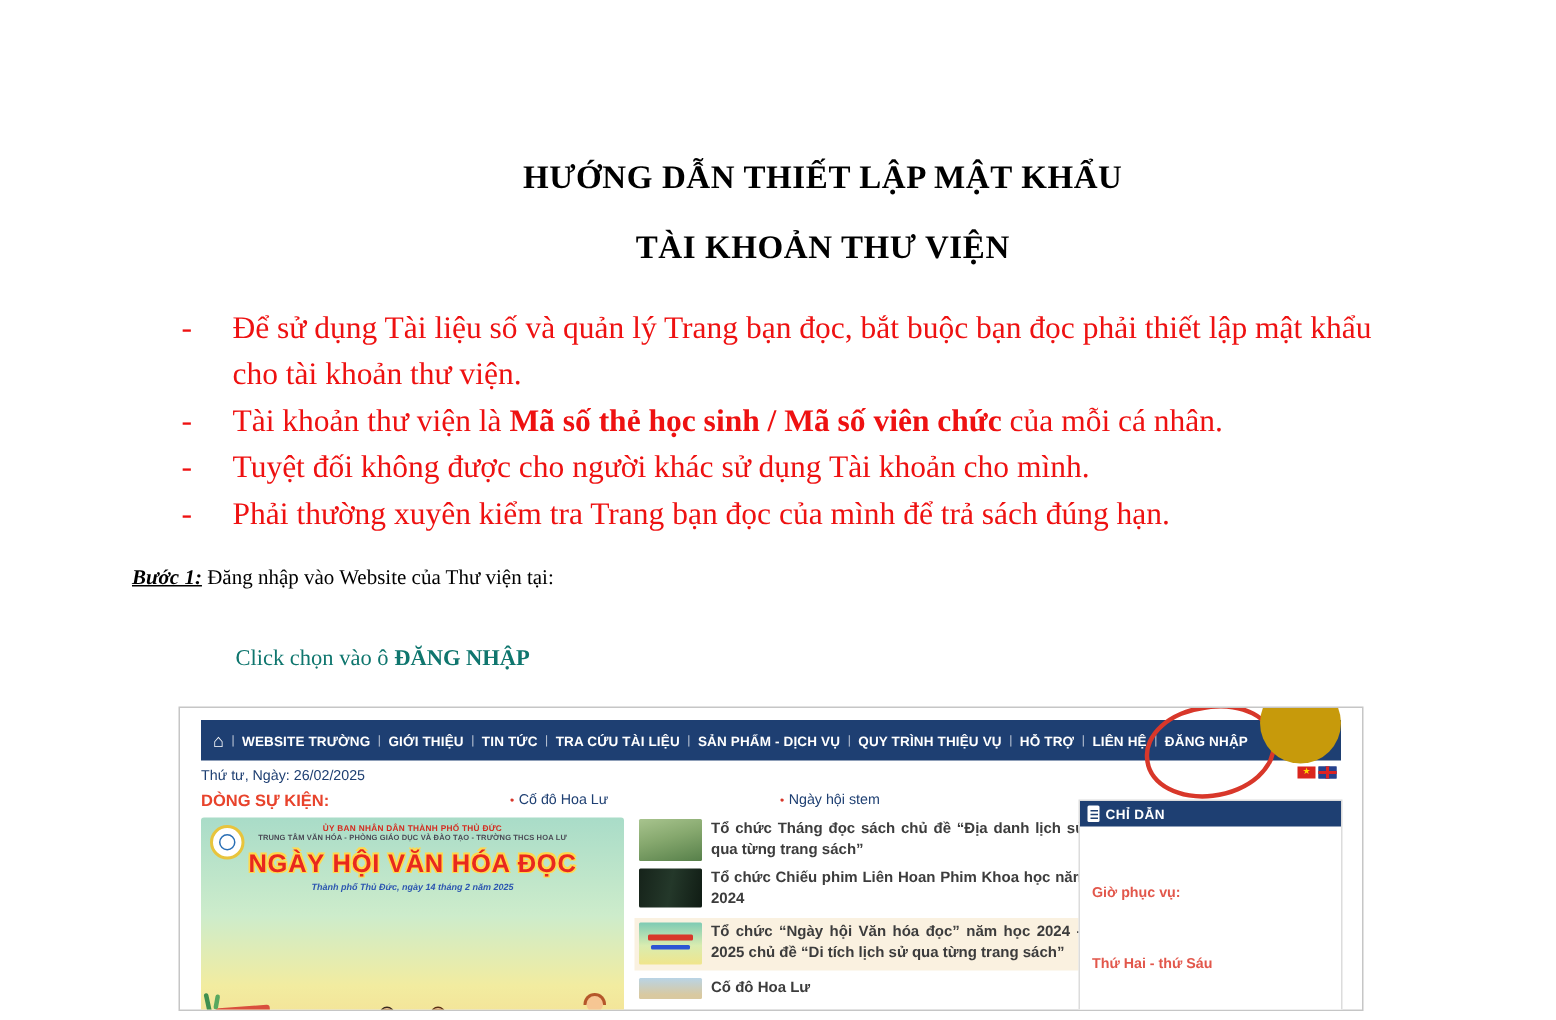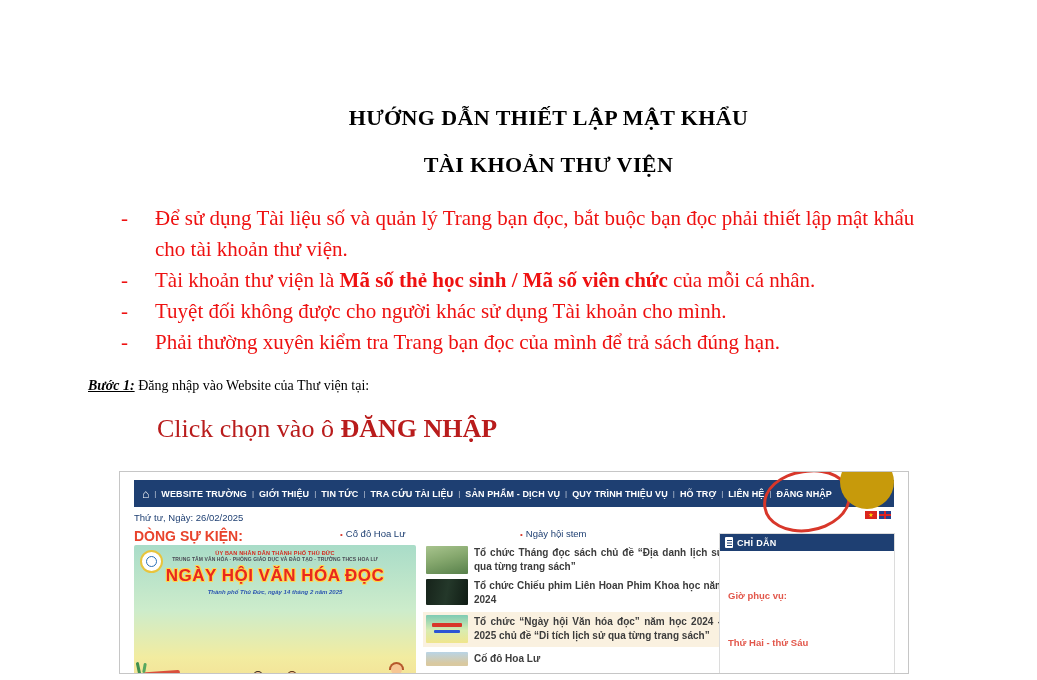--- a/index.html
+++ b/index.html
@@ -12,21 +12,21 @@
 
   
   .doc-title{left:60px;right:0;text-align:center;font-weight:bold;font-size:22px;color:#000;letter-spacing:.4px;}
   .t1{top:86px;} .t2{top:133px;}
   .bullets{left:121px;top:184px;width:816px;color:#ee1111;font-size:21px;line-height:31px;}
   .bullet-row{display:flex;}
   .bullet-dash{width:34px;flex:0 0 34px;}
   .bullet-text{max-width:780px;}
   .step-line{left:88px;top:359px;font-size:14px;color:#000;}
   .step-label{font-weight:bold;font-style:italic;text-decoration:underline;}
-  .click-line{left:157px;top:395px;font-size:26px;color:#b91c1c;}
+  .click-line{left:157px;top:412px;font-size:15px;color:#0f766e;}
   .click-bold{font-weight:bold;}
 
   
   .shot{
     left:119px;top:452px;width:788px;height:201px;
     background:#fff;border:1px solid #c6c6c6;overflow:hidden;
     font-family:"Liberation Sans","DejaVu Sans",sans-serif;
   }
   .navbar{
     position:absolute;left:14px;top:8px;width:760px;height:27px;
@@ -51,21 +51,21 @@
   .shot-date{position:absolute;left:14px;top:40px;font-size:9.5px;color:#1e3f72;}
   .flag{position:absolute;top:39px;width:12px;height:8px;font-size:6px;line-height:8px;text-align:center;}
   .flag-vn{left:745px;background:#da251d;color:#ffd800;}
   .flag-uk{left:759px;background:#26418c;
     background-image:linear-gradient(#26418c,#26418c),
       linear-gradient(0deg,transparent 38%,#d22 38%,#d22 62%,transparent 62%),
       linear-gradient(90deg,transparent 38%,#d22 38%,#d22 62%,transparent 62%);
     background-blend-mode:normal;}
   .flag-uk::before{content:"";position:absolute;left:0;top:3px;width:12px;height:2px;background:#d22;}
   .flag-uk::after{content:"";position:absolute;left:5px;top:0;width:2px;height:8px;background:#d22;}
-  .ticker-label{position:absolute;left:14px;top:56px;font-size:14px;font-weight:bold;color:#e8432c;}
+  .ticker-label{position:absolute;left:14px;top:56px;font-size:11px;font-weight:bold;color:#e8432c;}
   .ticker-item{position:absolute;top:56px;font-size:9.5px;color:#1e3f72;}
   .ticker-item .dot{color:#d8372a;margin-right:3px;font-size:8px;}
   .ti1{left:220px;} .ti2{left:400px;}
 
   
   .banner{
     position:absolute;left:14px;top:73px;width:282px;height:156px;
     background:linear-gradient(180deg,#a9dcc8 0%,#cdeccb 42%,#f2eca0 72%,#f6d98e 100%);
     text-align:center;overflow:hidden;border-radius:2px;
   }

